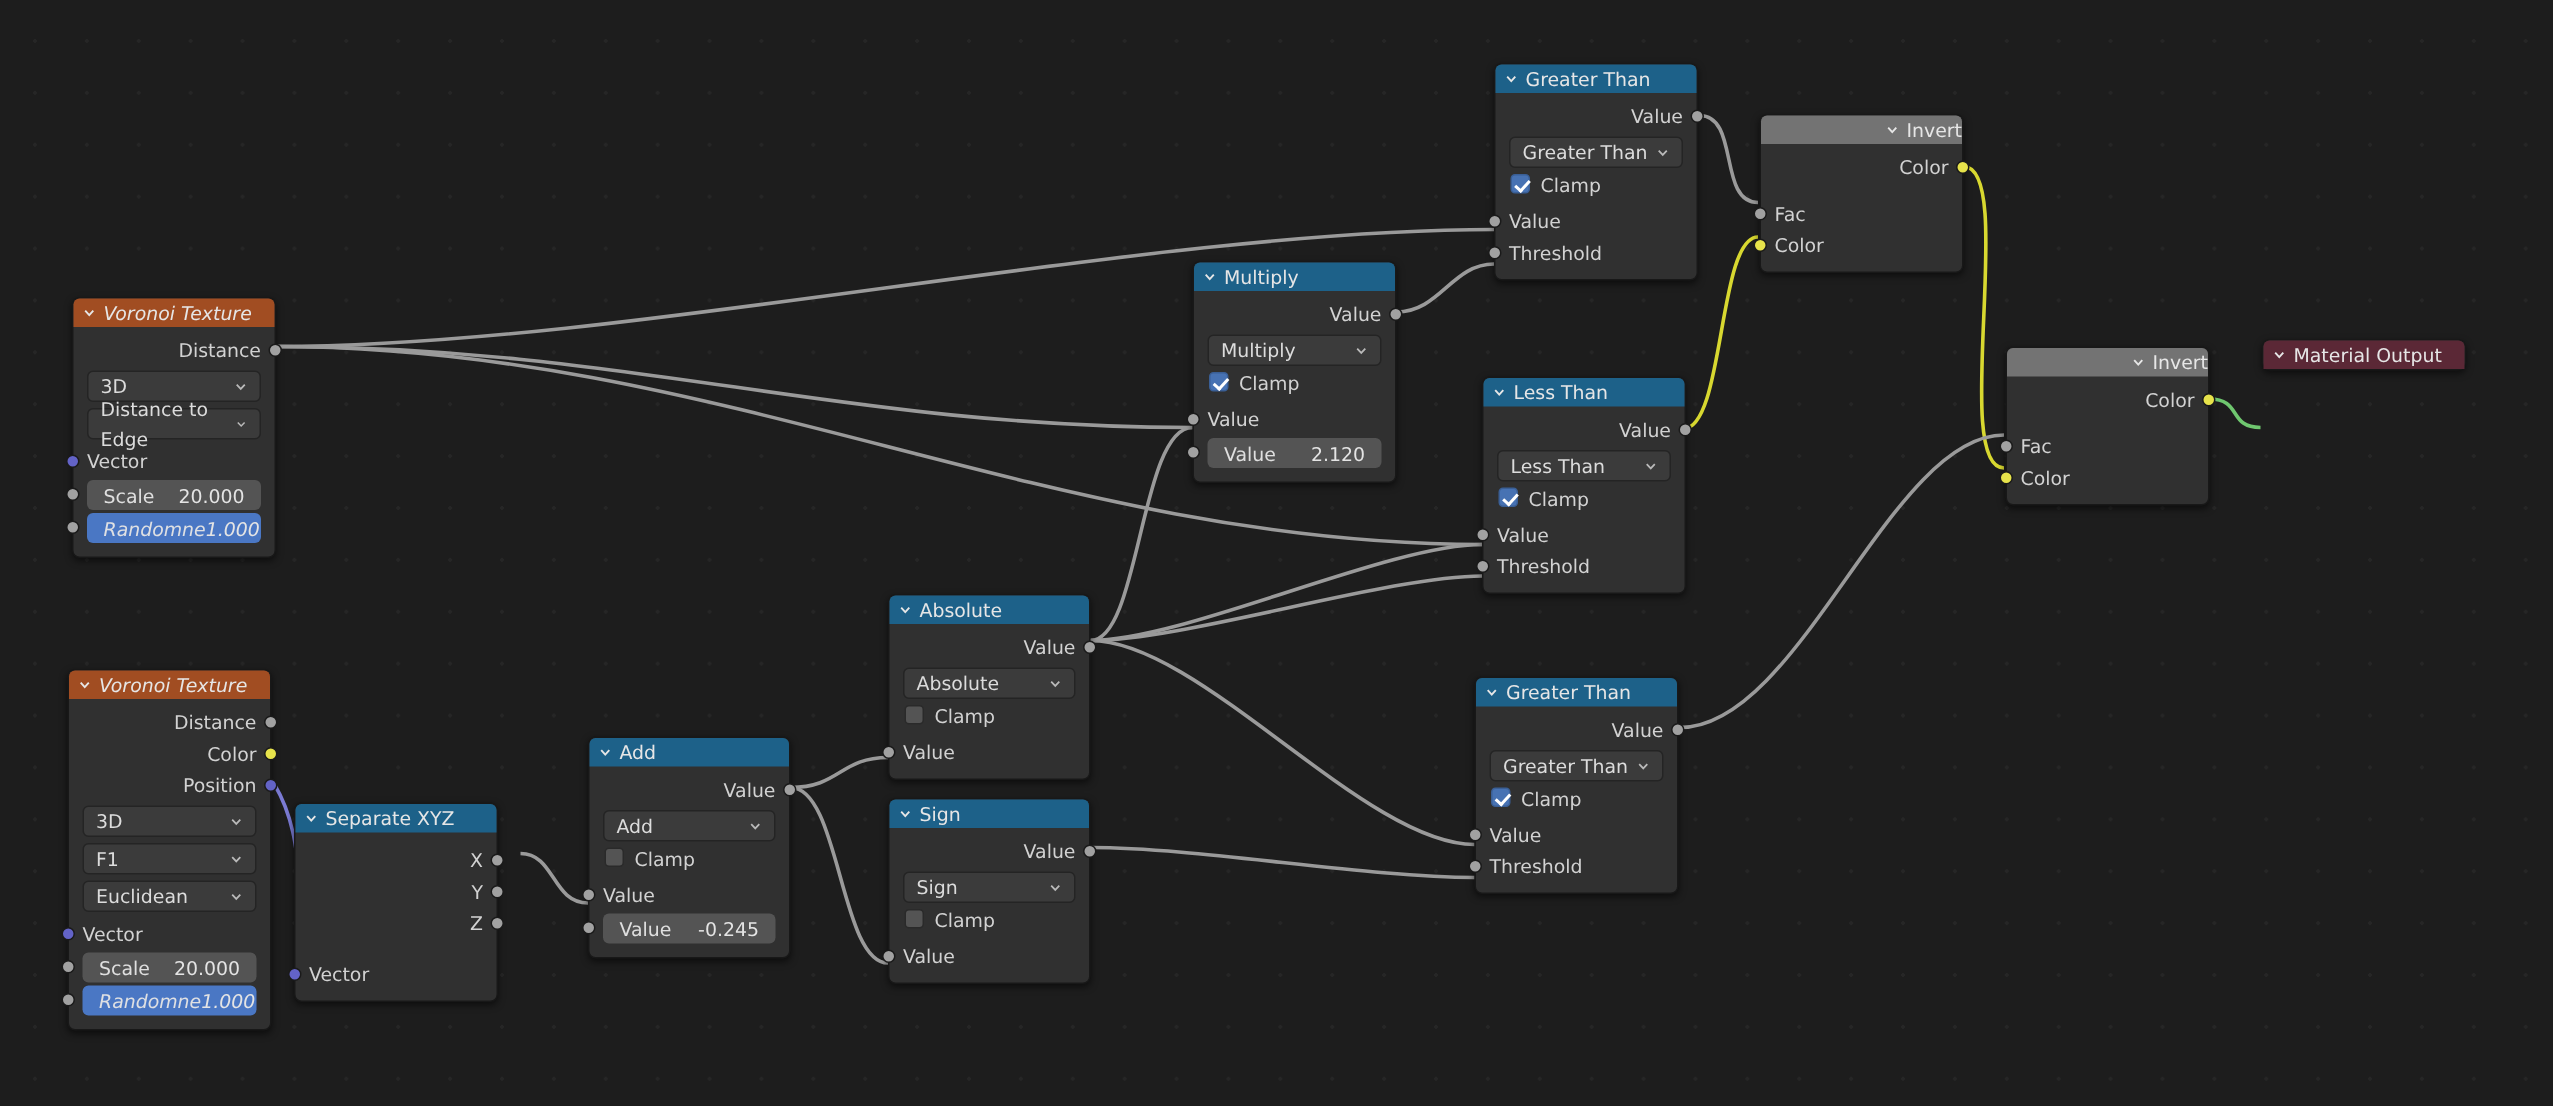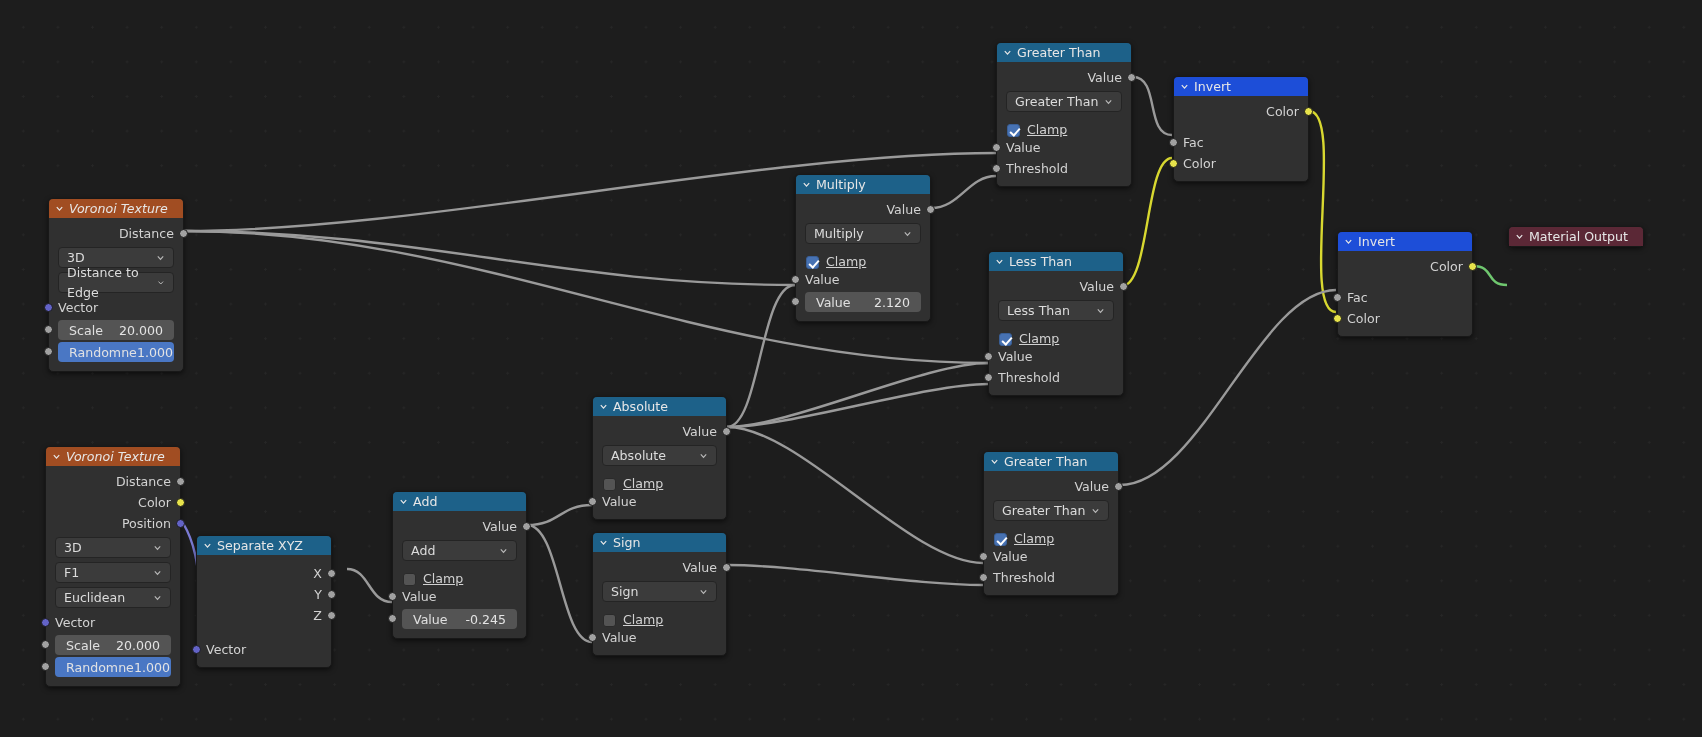--- a/index.html
+++ b/index.html
@@ -41,21 +41,21 @@
     color: #e6e6e6;
     display: flex;
     align-items: center;
     gap: 5px;
     white-space: nowrap;
     overflow: hidden;
   }
   .node .hdr .chev { width: 9px; height: 9px; flex: 0 0 auto; }
   .hdr.blue   { background: #1d6189; }
   .hdr.orange { background: #a14d22; font-style: italic; }
-  .hdr.olive  { background: #1d4ed8; }
+  .hdr.olive  { background: #737373; justify-content: flex-end; }
   .hdr.maroon { background: #5b2836; text-align: center; }
   .body { padding: 5px 0 7px 0; }
 
   .row {
     position: relative;
     height: 21px;
     line-height: 21px;
     padding: 0 9px;
     white-space: nowrap;
     font-size: 12.6px;
@@ -91,26 +91,25 @@
     color: #dcdcdc;
     display: flex;
     align-items: center;
     justify-content: space-between;
   }
   .dd .cv { width: 9px; height: 9px; opacity: .85; }
 
   .chkrow {
     height: 21px;
     display: flex;
-    align-items: flex-end;
+    align-items: flex-start;
     gap: 7px;
     padding: 0 10px;
     font-size: 12.6px;
     color: #d2d2d2;
-    text-decoration: underline;
   }
   .chk {
     width: 13px; height: 13px;
     border-radius: 3px;
     background: #545454;
     border: 1px solid #2a2a2a;
     position: relative;
     flex: 0 0 auto;
   }
   .chk.on { background: #4772b3; border-color: #3a5f96; }
@@ -131,21 +130,21 @@
     line-height: 19px;
     border-radius: 4px;
     background: #545454;
     font-size: 12.6px;
     color: #e4e4e4;
     display: flex;
     align-items: center;
     justify-content: space-between;
     padding: 0 11px;
   }
-  .valfield.blue { background: #4a77c4; }
+  .valfield.blue { background: #4a77c4; font-style: italic; }
   .valfield .lbl { opacity: .97; }
   .valfield .num { }
   .valfield .sock.left { left: -14px; }
 </style>
 </head>
 <body>
 
 <div id="canvas">
 
   <svg id="wires">

